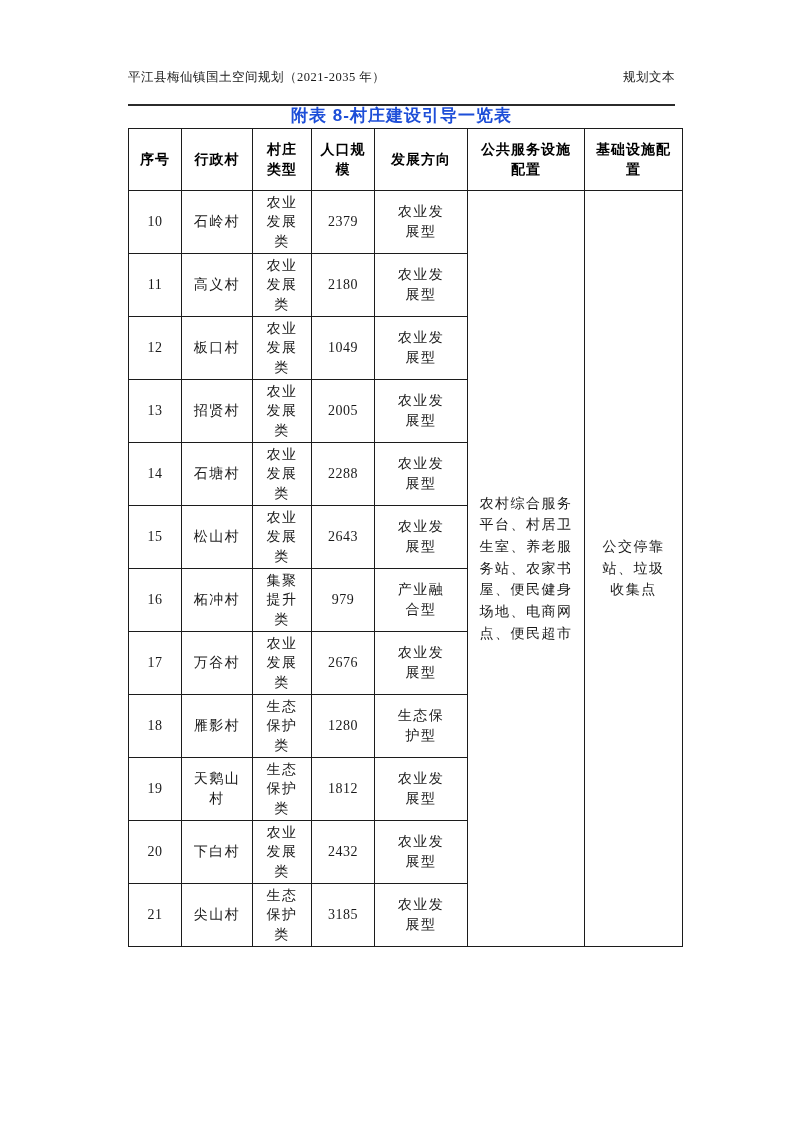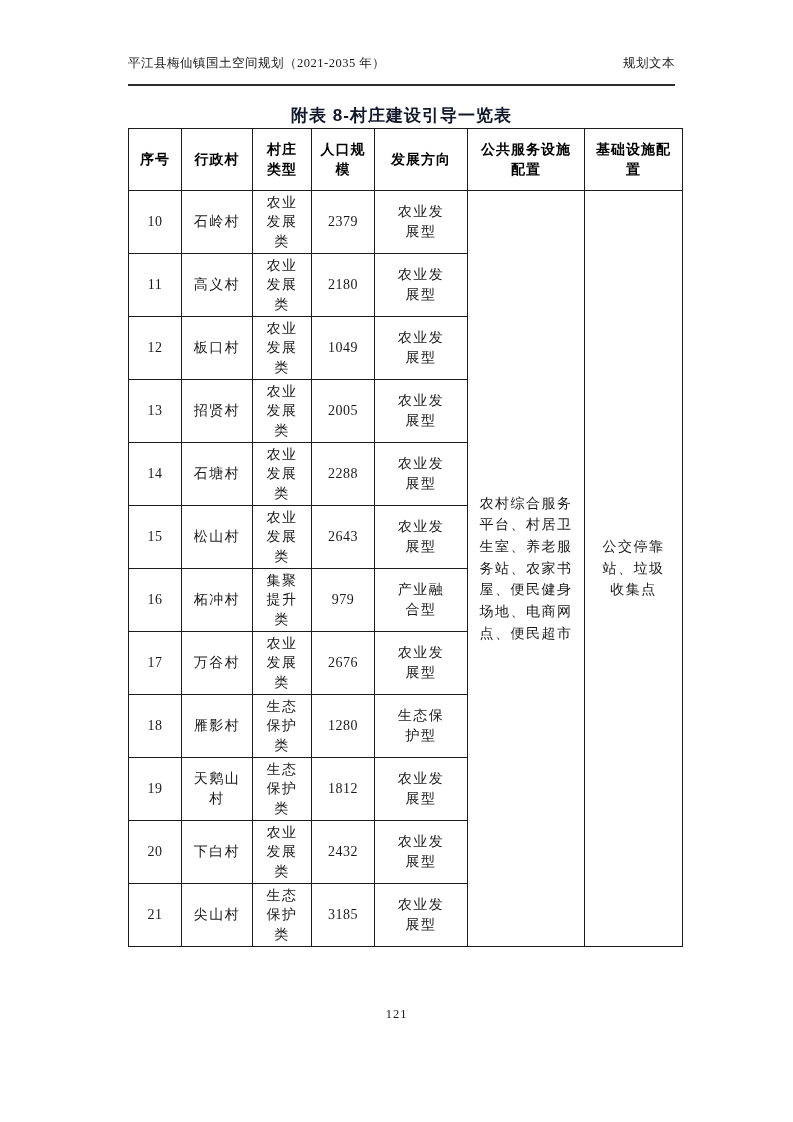--- a/index.html
+++ b/index.html
@@ -10,43 +10,43 @@
     height: 1122px;
     margin: 0 auto;
     background: #ffffff;
     overflow: hidden;
     font-family: "Liberation Serif", "DejaVu Serif", serif;
     color: #1a1a1a;
   }
   
   .running-header {
     position: absolute;
-    top: 55px;
+    top: 69px;
     left: 128px;
     width: 547px;
     display: flex;
     justify-content: space-between;
     align-items: flex-end;
     font-size: 12.5px;
-    padding-bottom: 12px;
+    padding-bottom: 18px;
     border-bottom: 2px solid #2b2b2b;
     letter-spacing: 0.5px;
   }
   
   .doc-title {
     position: absolute;
     top: 104px;
     left: 128px;
     width: 547px;
     text-align: center;
     font-family: "Liberation Sans", "DejaVu Sans", sans-serif;
     font-weight: bold;
     font-size: 17px;
     letter-spacing: 1px;
-    color: #0f172a;
+    color: #1d4ed8;
   }
   
   table.village-table {
     position: absolute;
     top: 128px;
     left: 128px;
     width: 554px;
     border-collapse: collapse;
     table-layout: fixed;
   }
@@ -208,15 +208,14 @@
         <tr>
           <td class="col-no">21</td>
           <td class="col-village">尖山村</td>
           <td class="col-type">生态保护类</td>
           <td class="col-pop">3185</td>
           <td class="col-direction">农业发展型</td>
         </tr>
       </tbody>
   </table>
 
-  <div class="page-number">121</div>
 
 </div>
 
 </body></html>

